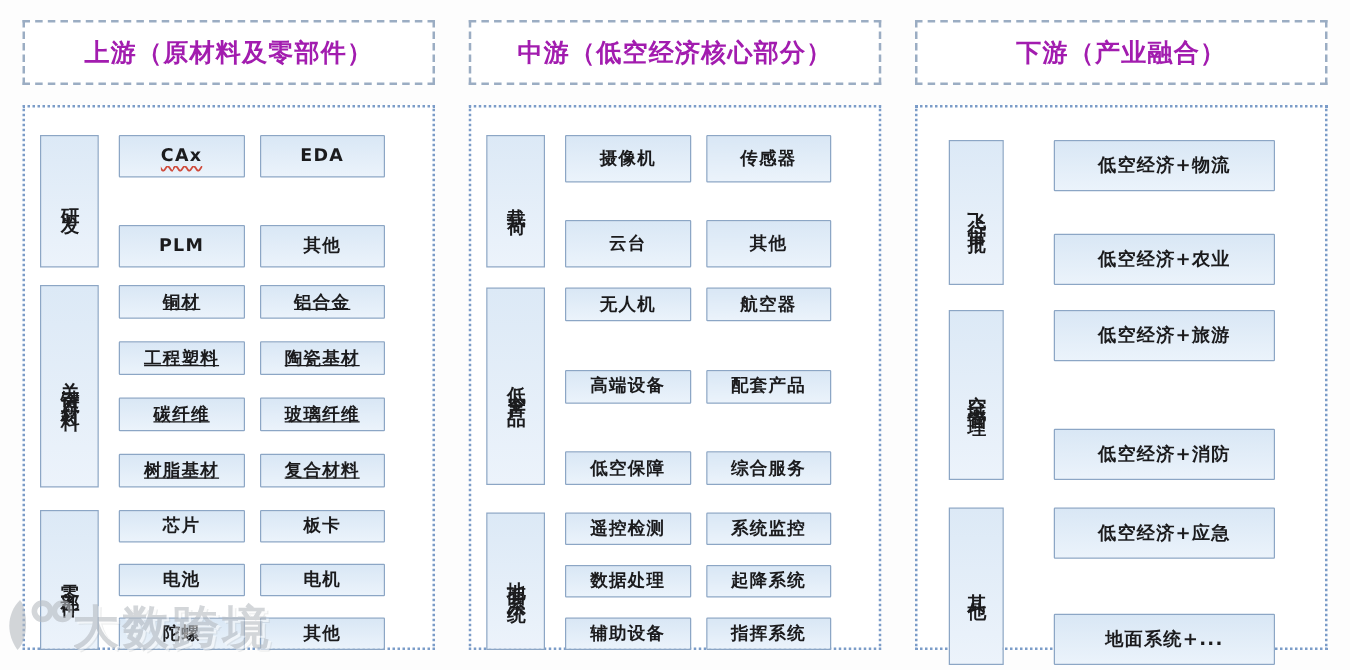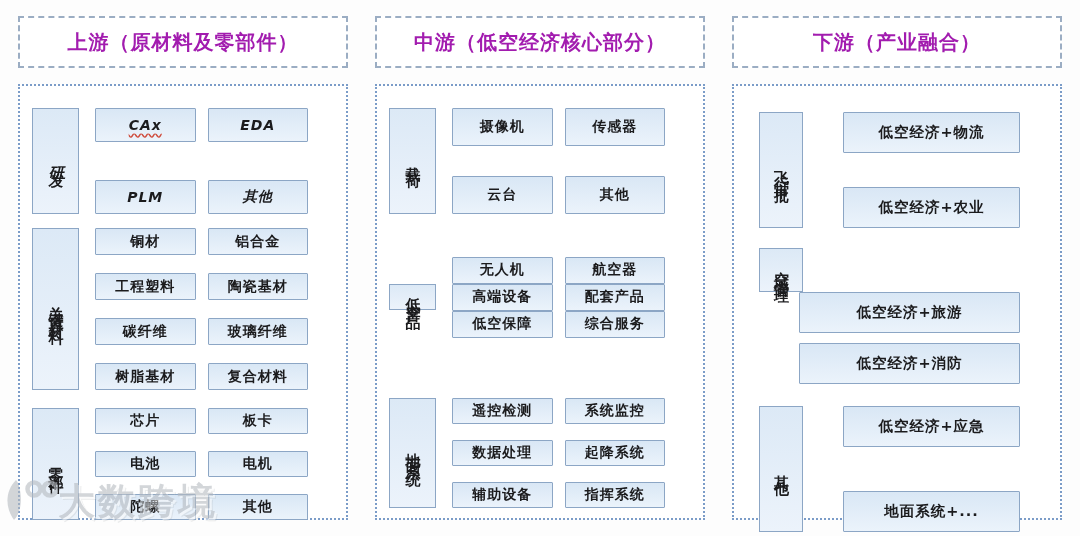--- a/index.html
+++ b/index.html
@@ -42,38 +42,38 @@
   .item {
     box-sizing:border-box;
     background:linear-gradient(180deg,#d9e7f5,#ebf3fb);
     border:1px solid #8ca6c5; border-radius:1px;
     display:flex; align-items:center; justify-content:center;
     font-size:14px; font-weight:700; color:#1b1b1d; letter-spacing:1px;
   }
   .wavy { text-decoration:underline; text-decoration-style:wavy;
           text-decoration-color:#cf4b3c; text-underline-offset:3px; }
 
-  .col1 .s1 { margin-top:22px; height:106px;font-style:italic; }
+  .col1 .s1 { margin-top:22px; height:106px; }
   .col1 .s2 { margin-top:14px; height:162px; }
   .col1 .s3 { margin-top:18px; height:112px; }
   .col1 .s1 .item { height:34px; }
-  .col1 .s2 .item { height:27px; }
+  .col1 .s2 .item { height:27px;text-decoration:underline; }
   .col1 .s3 .item { height:26px; }
 
   .col2 .s1 { margin-top:22px; height:106px; }
-  .col2 .s2 { margin-top:4px; height:158px;align-items:center; }
+  .col2 .s2 { margin-top:16px; height:158px; }
   .col2 .s3 { margin-top:22px; height:110px; }
   .col2 .s1 .item { height:38px; }
   .col2 .s2 .item { height:27px; }
   .col2 .s3 .item { height:26px; }
 
   .col3 .sec { margin-left:25px; }
   .col3 .vlabel { flex:0 0 44px; width:44px; }
   .col3 .s1 { margin-top:26px; height:116px; }
-  .col3 .s2 { margin-top:20px; height:136px;flex-direction:column; }
+  .col3 .s2 { margin-top:20px; height:136px; }
   .col3 .s3 { margin-top:22px; height:126px; }
   .col3 .item { height:41px; font-size:14.5px; }
 
   .watermark {
     position:absolute; left:2px; top:476px; z-index:5;
     display:flex; align-items:center; opacity:0.6; pointer-events:none;
   }
   .watermark .wm-text {
     font-size:37px; font-weight:700; letter-spacing:3px; color:#b6bbc1;
     text-shadow:2px 2px 0 rgba(255,255,255,0.85), 3px 3px 0 rgba(160,165,170,0.35);

